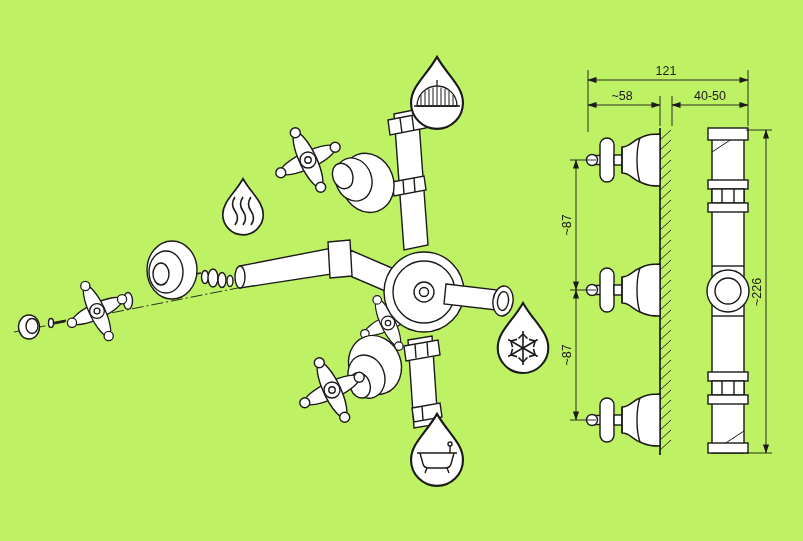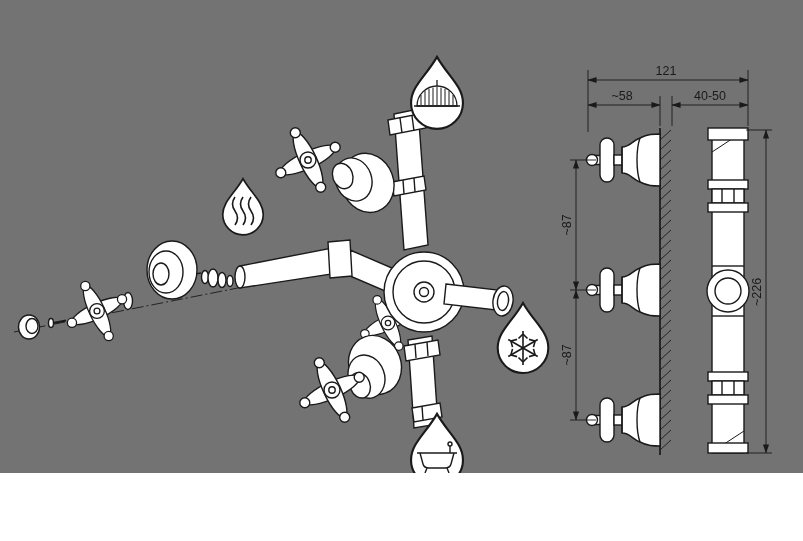--- a/index.html
+++ b/index.html
@@ -1,16 +1,16 @@
 <!DOCTYPE html>
 <html><head>
 <meta charset="utf-8">
 <style>
   html,body{margin:0;padding:0;background:#fff;}
-  .canvas{position:relative;width:803px;height:473px;background:#737373;overflow:hidden;
+  .canvas{position:relative;width:803px;height:541px;background:#bef264;overflow:hidden;
           font-family:"Liberation Sans",sans-serif;}
   svg{position:absolute;inset:0;}
   .dim-text{font:12.5px "Liberation Sans",sans-serif;fill:#1a1a1a;}
 </style>
 </head>
 <body>
 
 <div class="canvas">
 <svg width="803" height="541" viewBox="0 0 803 541">
   <defs>

